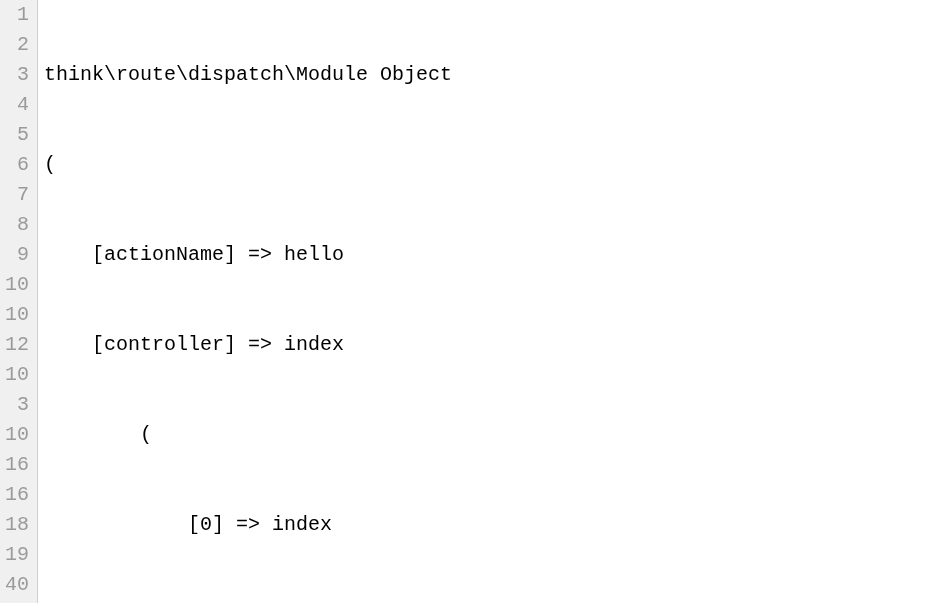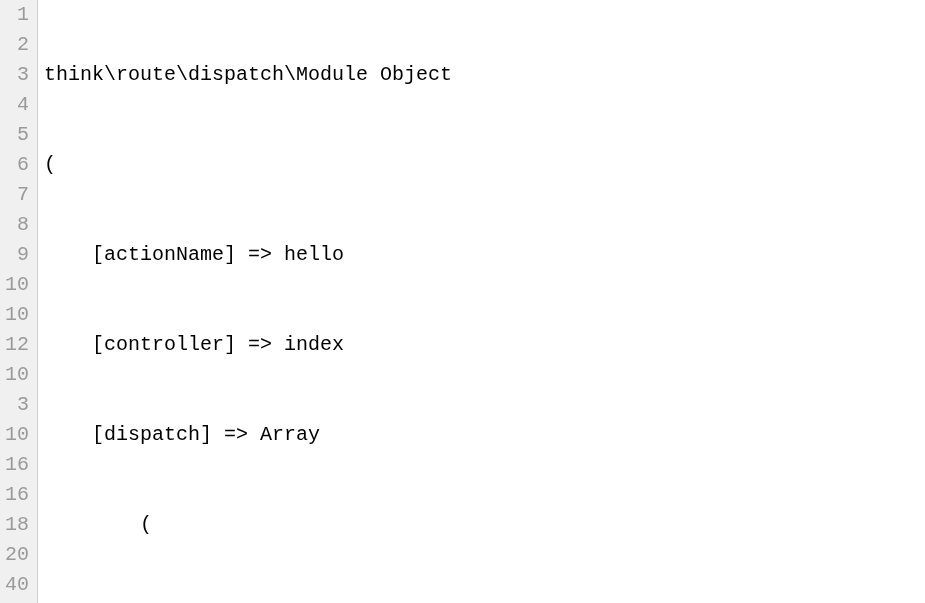--- a/index.html
+++ b/index.html
@@ -55,29 +55,28 @@
     <div>9</div>
     <div>10</div>
     <div>10</div>
     <div>12</div>
     <div>10</div>
     <div>3</div>
     <div>10</div>
     <div>16</div>
     <div>16</div>
     <div>18</div>
-    <div>20</div>
+    <div>19</div>
     <div>40</div>
   </div>
   <div class="code">
     <div>think\route\dispatch\Module Object</div>
     <div>(</div>
     <div>    [actionName] =&gt; hello</div>
     <div>    [controller] =&gt; index</div>
-    <div>    [dispatch] =&gt; Array</div>
     <div>        (</div>
     <div>            [0] =&gt; index</div>
     
     
     
     
     
     
     
     

